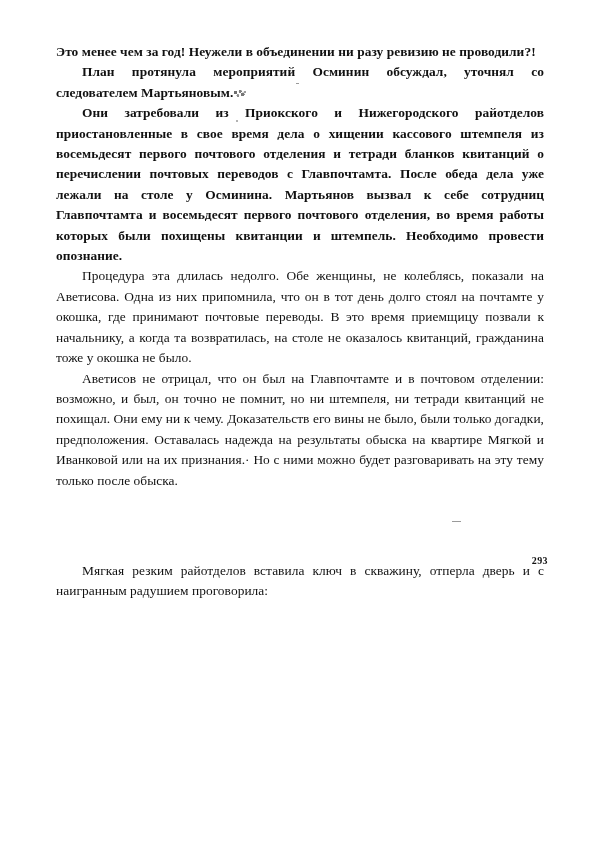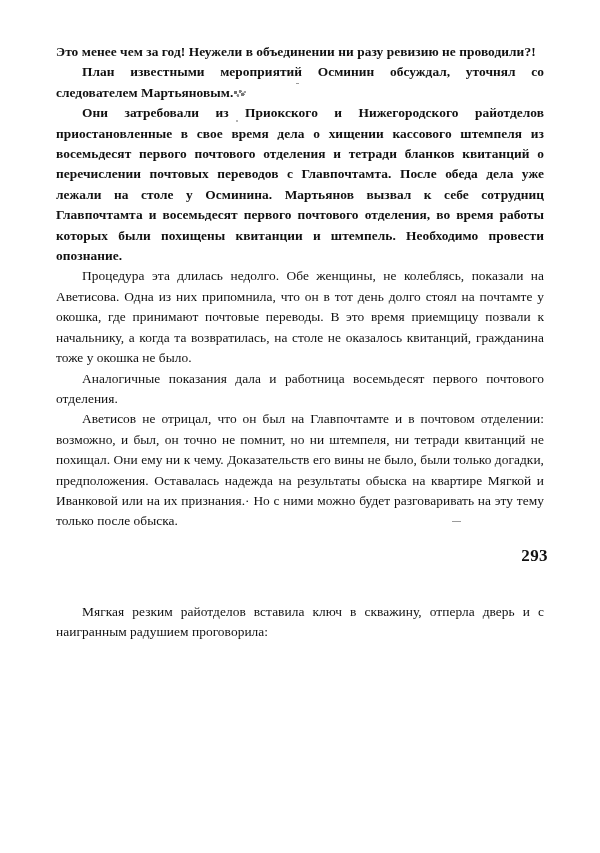--- a/index.html
+++ b/index.html
@@ -51,21 +51,21 @@
   .gap-large {
     height: 44px;
   }
   .gap-heading {
     height: 26px;
   }
   .page-number {
     position: absolute;
     right: 52px;
     bottom: 64px;
-    font-size: 17px;
+    font-size: 10px;
     font-weight: bold;
     letter-spacing: 0.4px;
   }
   .smudge {
     display: inline-block;
     width: 13px;
     height: 9px;
     vertical-align: baseline;
     position: relative;
     top: 1px;
@@ -90,27 +90,26 @@
 <div class="page">
 
   <div class="speck speck-a"></div>
   <div class="speck speck-b"></div>
   <div class="speck speck-c"></div>
 
   <div class="text-block">
 
     <p class="noindent bold">Это менее чем за год! Неужели в объединении ни разу ревизию не проводили?!</p>
 
-    <p class="bold"><span>План известными мероприятий Осминин обсуждал, уточнял со следователем Мартьяновым.</span><span class="smudge"></span></p>
+    <p class="bold"><span>План протянула мероприятий Осминин обсуждал, уточнял со следователем Мартьяновым.</span><span class="smudge"></span></p>
 
     <p class="bold">Они затребовали из Приокского и Нижегородского райотделов приостановленные в свое время дела о хищении кассового штемпеля из восемьдесят первого почтового отделения и тетради бланков квитанций о перечислении почтовых переводов с Главпочтамта. После обеда дела уже лежали на столе у Осминина. Мартьянов вызвал к себе сотрудниц Главпочтамта и восемьдесят первого почтового отделения, во время работы которых были похищены квитанции и штемпель. Необходимо провести опознание.</p>
 
     <p>Процедура эта длилась недолго. Обе женщины, не колеблясь, показали на Аветисова. Одна из них припомнила, что он в тот день долго стоял на почтамте у окошка, где принимают почтовые переводы. В это время приемщицу позвали к начальнику, а когда та возвратилась, на столе не оказалось квитанций, гражданина тоже у окошка не было.</p>
 
-    <p>Аналогичные показания дала и работница восемьдесят первого почтового отделения.</p>
 
     <p>Аветисов не отрицал, что он был на Главпочтамте и в почтовом отделении: возможно, и был, он точно не помнит, но ни штемпеля, ни тетради квитанций не похищал. Они ему ни к чему. Доказательств его вины не было, были только догадки, предположения. Оставалась надежда на результаты обыска на квартире Мягкой и Иванковой или на их признания.· Но с ними можно будет разговаривать на эту тему только после обыска.</p>
 
     <div class="gap-large"></div>
 
 
     <div class="gap-heading"></div>
 
 
 

